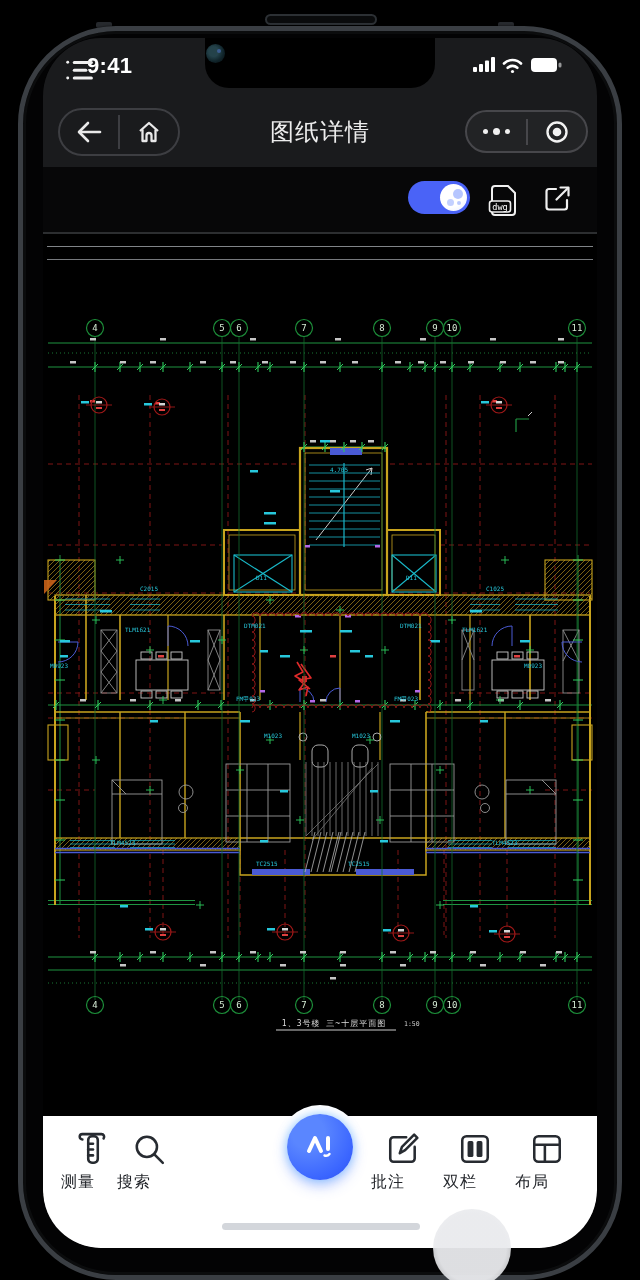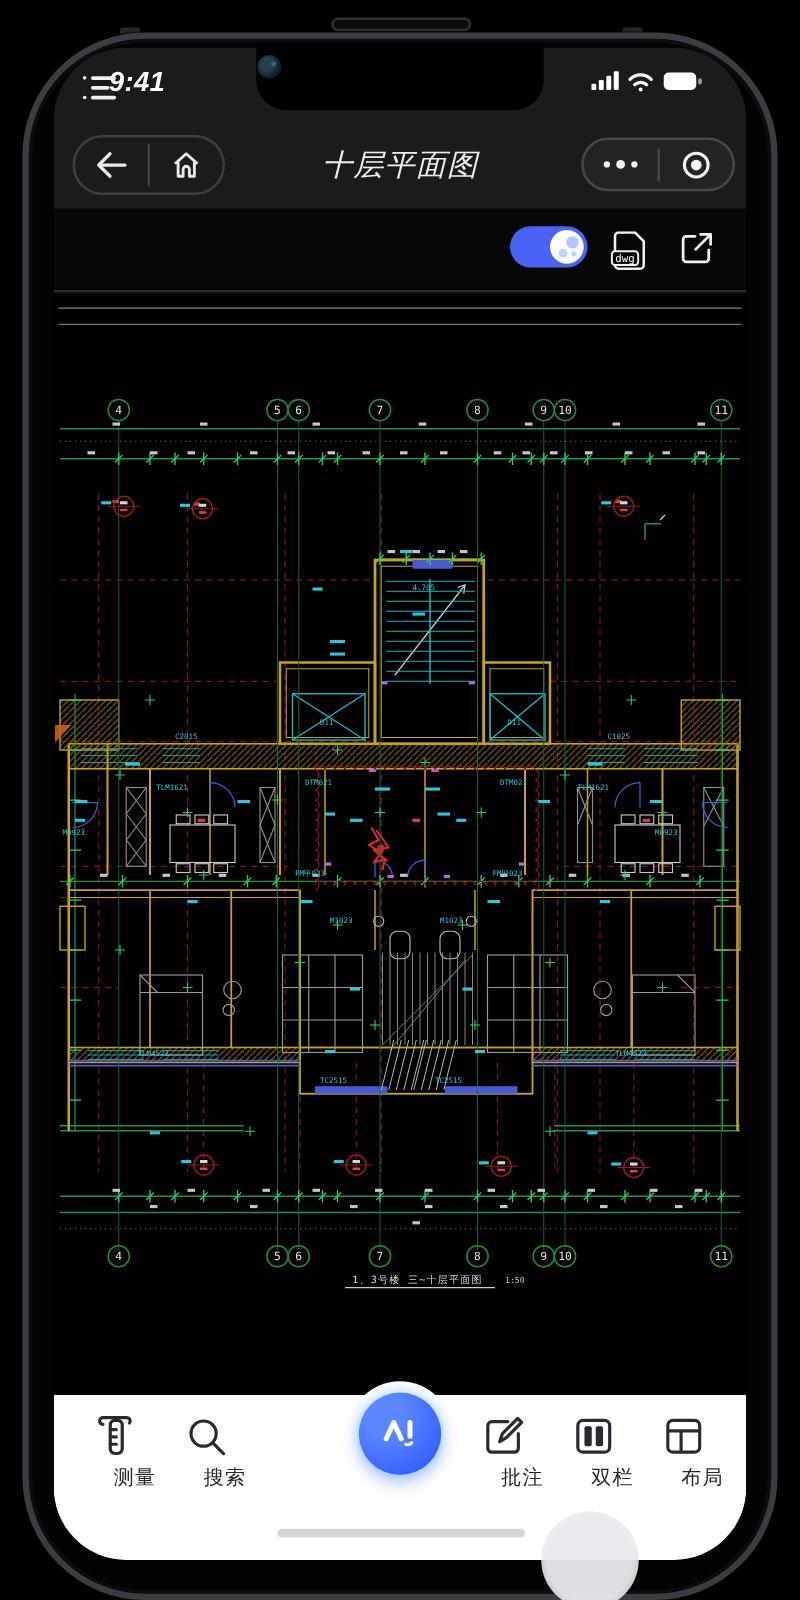--- a/index.html
+++ b/index.html
@@ -13,21 +13,21 @@
            box-shadow: inset 0 0 0 3px #0b0c0d, 0 0 2px #000; }
   .top-slot { position:absolute; left:265px; top:14px; width:112px; height:11px;
               background:#0a0b0c; border:2px solid #2c3034; border-radius:6px; }
   .antenna { position:absolute; width:16px; height:6px; background:#26292d; border-radius:2px; top:22px; }
   .antenna.l { left:96px; } .antenna.r { left:498px; }
 
   .screen { position:absolute; left:20px; top:7px; width:554px; height:1210px;
             background:#000; border-radius:58px; overflow:hidden; }
 
   
-  .statusnav { position:absolute; left:0; top:0; width:554px; height:129px; background:#1a1b1d;font-style:italic; }
+  .statusnav { position:absolute; left:0; top:0; width:554px; height:129px; background:#1a1b1d; }
   .notch { position:absolute; left:162px; top:0; width:230px; height:50px; background:#000;
            border-radius:0 0 24px 24px; }
   .camera { position:absolute; left:163px; top:6px; width:19px; height:19px; border-radius:50%;
             background:radial-gradient(circle at 40% 40%, #24424a 0 30%, #10242a 60%, #06090b 100%); }
   .camera .glint { position:absolute; left:11px; top:5px; width:4px; height:4px; border-radius:50%; background:#3b5d92; }
   .time { position:absolute; left:44px; top:15px; color:#fff; font-size:22px; font-weight:700; letter-spacing:.3px; }
   .sicons { position:absolute; left:430px; top:17px; }
 
   .navrow { position:absolute; left:0; top:66px; width:554px; height:55px; }
   .pill { position:absolute; left:15px; top:4px; width:122px; height:48px; border:2px solid #3d3e42;
@@ -68,21 +68,21 @@
   .canvas { position:absolute; left:0; top:222px; width:554px; height:856px; background:#000; }
 
   
   .sheet { position:absolute; left:0; top:1078px; width:554px; height:132px; background:#fff;
            border-radius:0 0 56px 56px; }
   .ai-bulge { position:absolute; left:235px; top:1067px; width:84px; height:84px; border-radius:50%; background:#fff; }
   .ai-btn { position:absolute; left:244px; top:1076px; width:66px; height:66px; border-radius:50%;
             background:radial-gradient(circle at 32% 28%, #5a86ff 0 25%, #3b66ff 70%, #2b50ef 100%);
             box-shadow:0 0 10px rgba(80,180,255,.55), 0 6px 14px rgba(59,102,255,.35);
             display:flex; align-items:center; justify-content:center; }
-  .tb-item { position:absolute; top:1090px; width:64px; height:84px; text-align:right; }
+  .tb-item { position:absolute; top:1090px; width:64px; height:84px; text-align:left; }
   .tb-item svg { display:block; margin:4px auto 0; }
   .tb-label { display:block; margin-top:6px; font-size:16px; color:#23262b; letter-spacing:1px; }
   .home-ind { position:absolute; left:179px; top:1185px; width:198px; height:7px; border-radius:4px; background:#d3d6db; }
 
   .touch { position:absolute; left:433px; top:1209px; width:78px; height:78px; border-radius:50%;
            background:radial-gradient(circle, rgba(233,234,237,.95) 0 62%, rgba(233,234,237,.8) 78%, rgba(233,234,237,0) 80%);
            z-index:40; }
   svg text { font-family:"DejaVu Sans Mono", monospace; }
 </style>
 </head>
@@ -114,21 +114,21 @@
             <path d="M34.7 12.8 a7 7 0 0 1 9.6 0"></path>
             <circle cx="39.5" cy="16.5" r="1.6" fill="#fff" stroke="none"></circle>
           </g>
           <g>
             <rect x="58" y="3" width="26" height="14" rx="4" fill="#fff"></rect>
             <rect x="85.5" y="7.5" width="3" height="5" rx="1.5" fill="#fff" opacity=".55"></rect>
           </g>
         </svg>
 
         <div class="navrow">
-          <div class="nav-title">十层平面图</div>
+          <div class="nav-title">图纸详情</div>
           <div class="pill">
             <div class="half">
               <svg width="26" height="22" viewBox="0 0 26 22" fill="none" stroke="#e9e9e9" stroke-width="2.6" stroke-linecap="round" stroke-linejoin="round">
                 <path d="M12 2 L3 11 L12 20"></path>
                   <path d="M3.5 11 H24"></path>
               </svg>
             </div>
             <div class="div"></div>
             <div class="half">
               <svg width="24" height="24" viewBox="0 0 24 24" fill="none" stroke="#e9e9e9" stroke-width="2.3" stroke-linejoin="round">
@@ -859,21 +859,21 @@
       <div class="tb-item" style="left:18px">
         <svg width="34" height="34" viewBox="0 0 32 32" fill="none" stroke="#272b31" stroke-width="2.4" stroke-linecap="round" stroke-linejoin="round">
           <path d="M6 7 a2.5 2.5 0 0 1 0 -5 H24 a2.5 2.5 0 0 1 2 4"></path>
           <rect x="11.5" y="4" width="9" height="25" rx="3.5"></rect>
           <line x1="11.5" y1="11" x2="16" y2="11"></line>
             <line x1="11.5" y1="16.5" x2="16" y2="16.5"></line>
             <line x1="11.5" y1="22" x2="16" y2="22"></line>
         </svg>
         <span class="tb-label">测量</span>
       </div>
-      <div class="tb-item" style="left:90px">
+      <div class="tb-item" style="left:74px">
         <svg width="34" height="34" viewBox="0 0 32 32" fill="none" stroke="#272b31" stroke-width="2.4" stroke-linecap="round">
           <circle cx="14" cy="14" r="9.5"></circle>
             <line x1="21.5" y1="21.5" x2="29" y2="29"></line>
         </svg>
         <span class="tb-label">搜索</span>
       </div>
 
       <div class="ai-bulge"></div>
       <div class="ai-btn" aria-label="AI">
         <svg width="40" height="40" viewBox="0 0 40 40" fill="none" stroke="#fff" stroke-width="4" stroke-linecap="round" stroke-linejoin="round">

